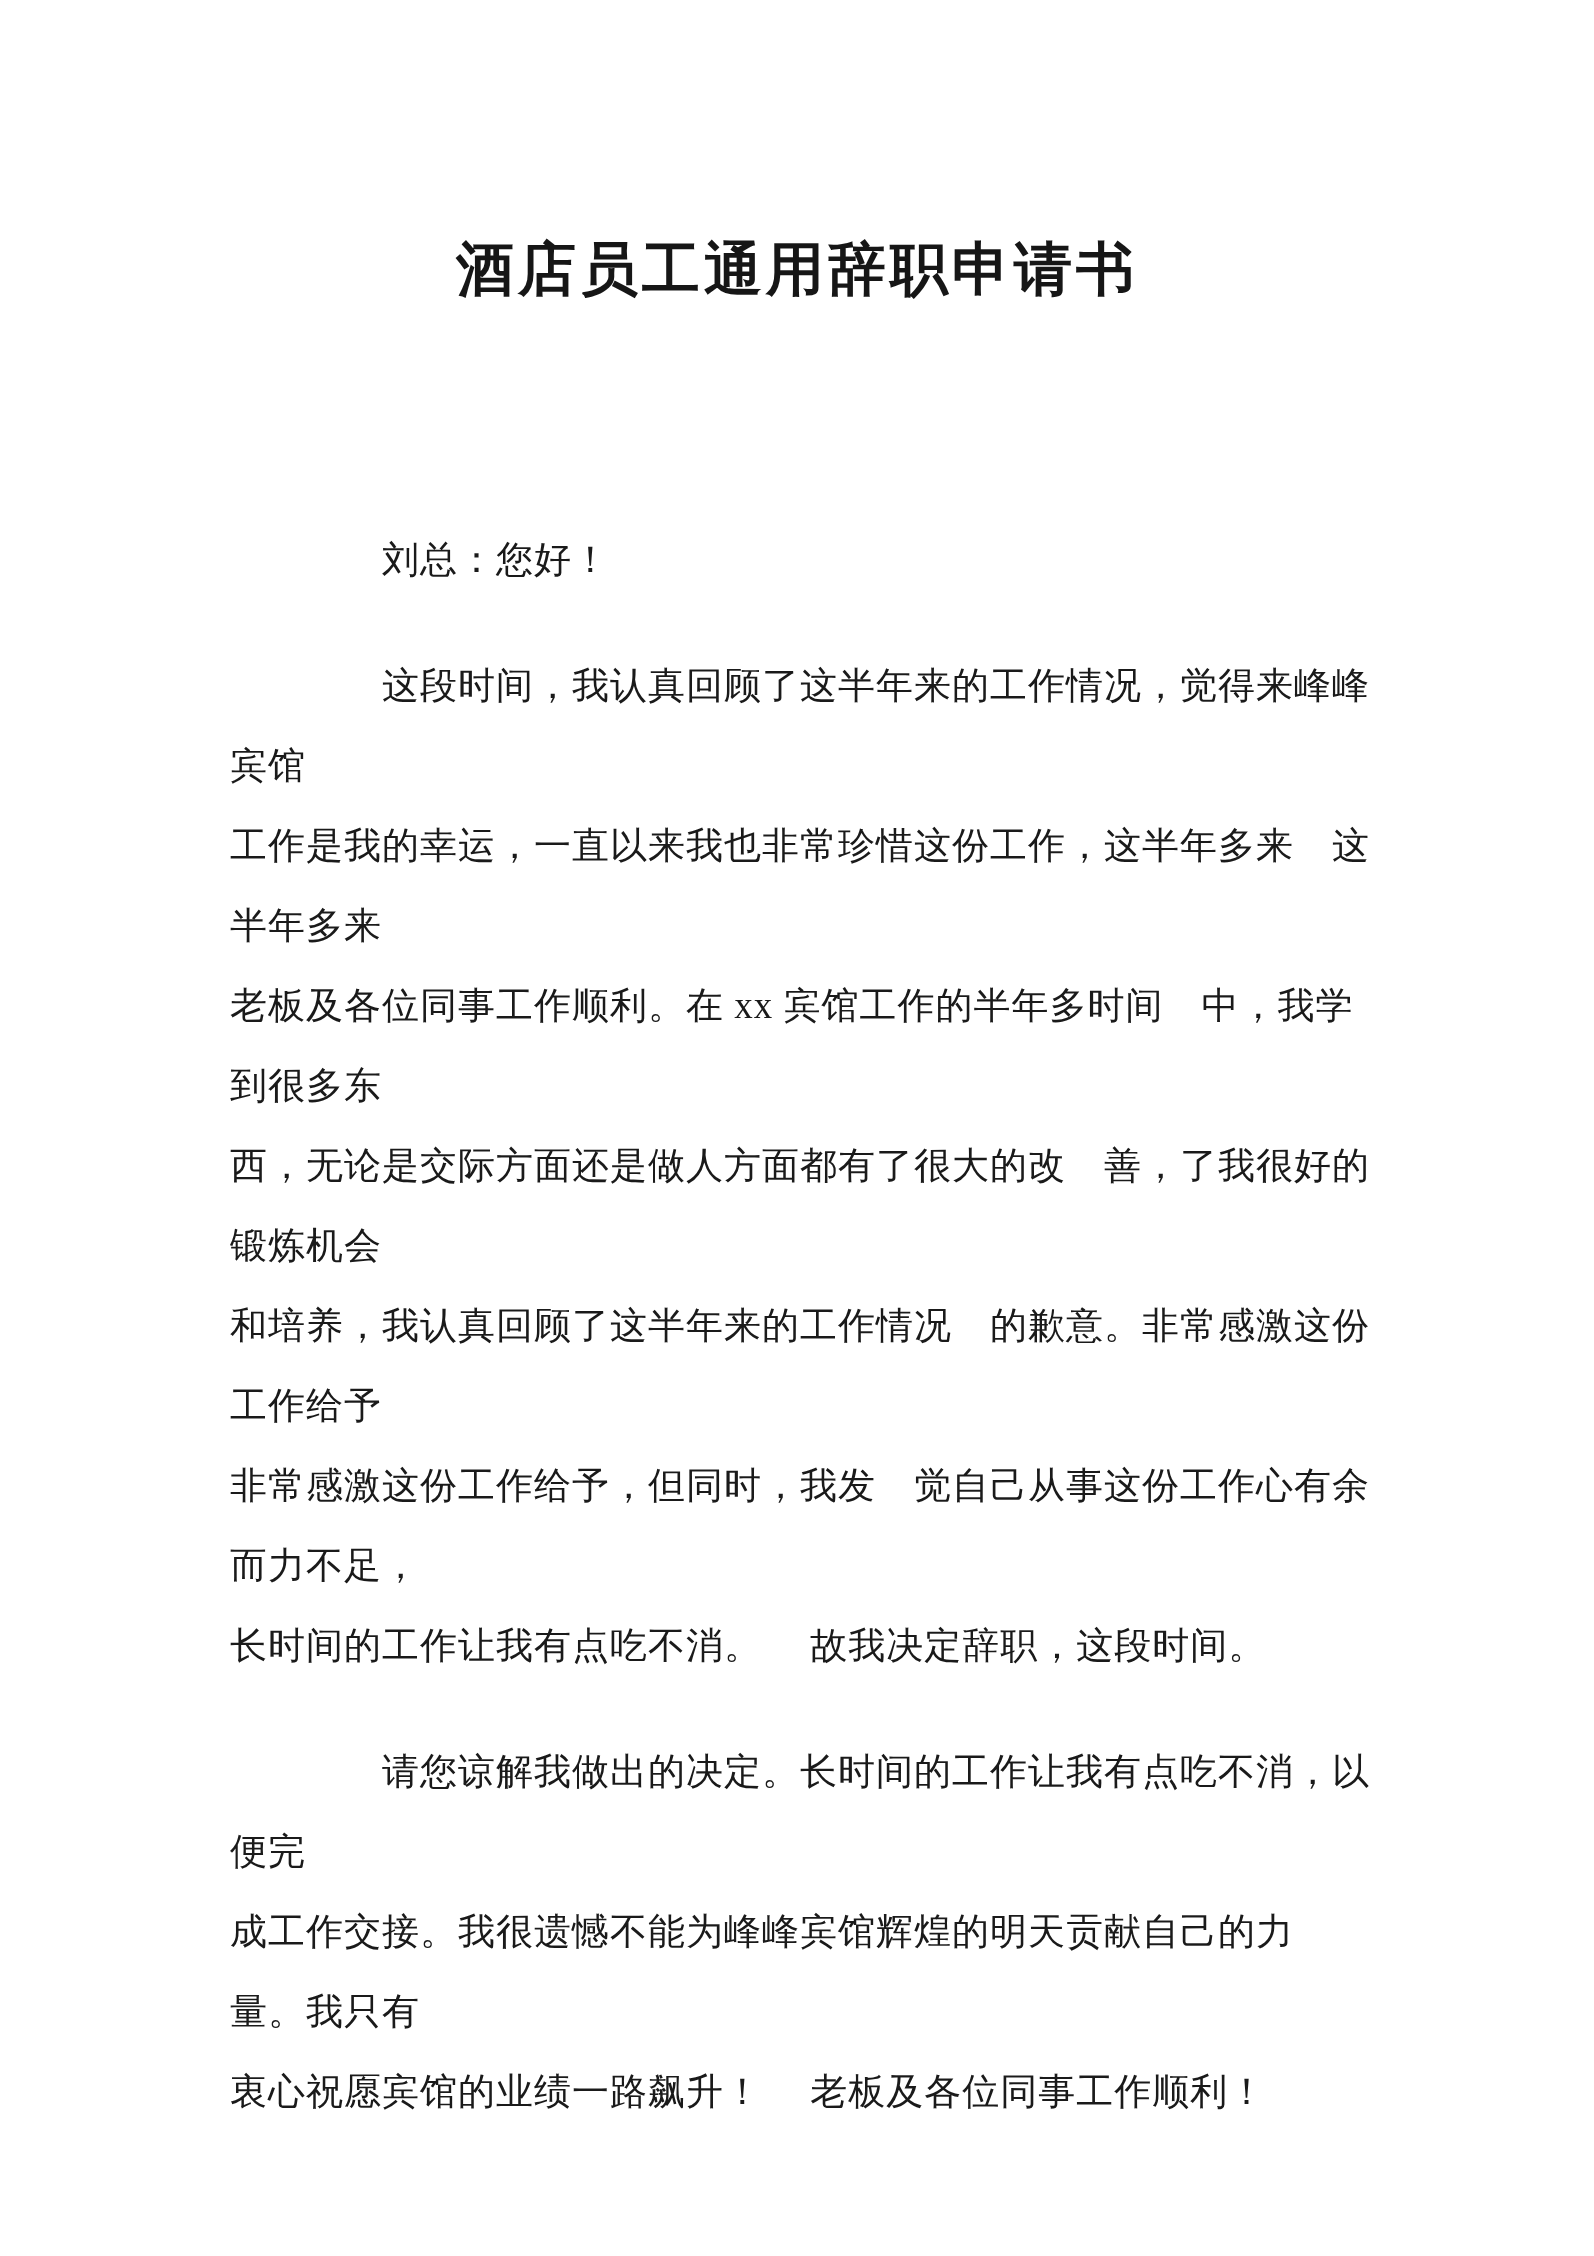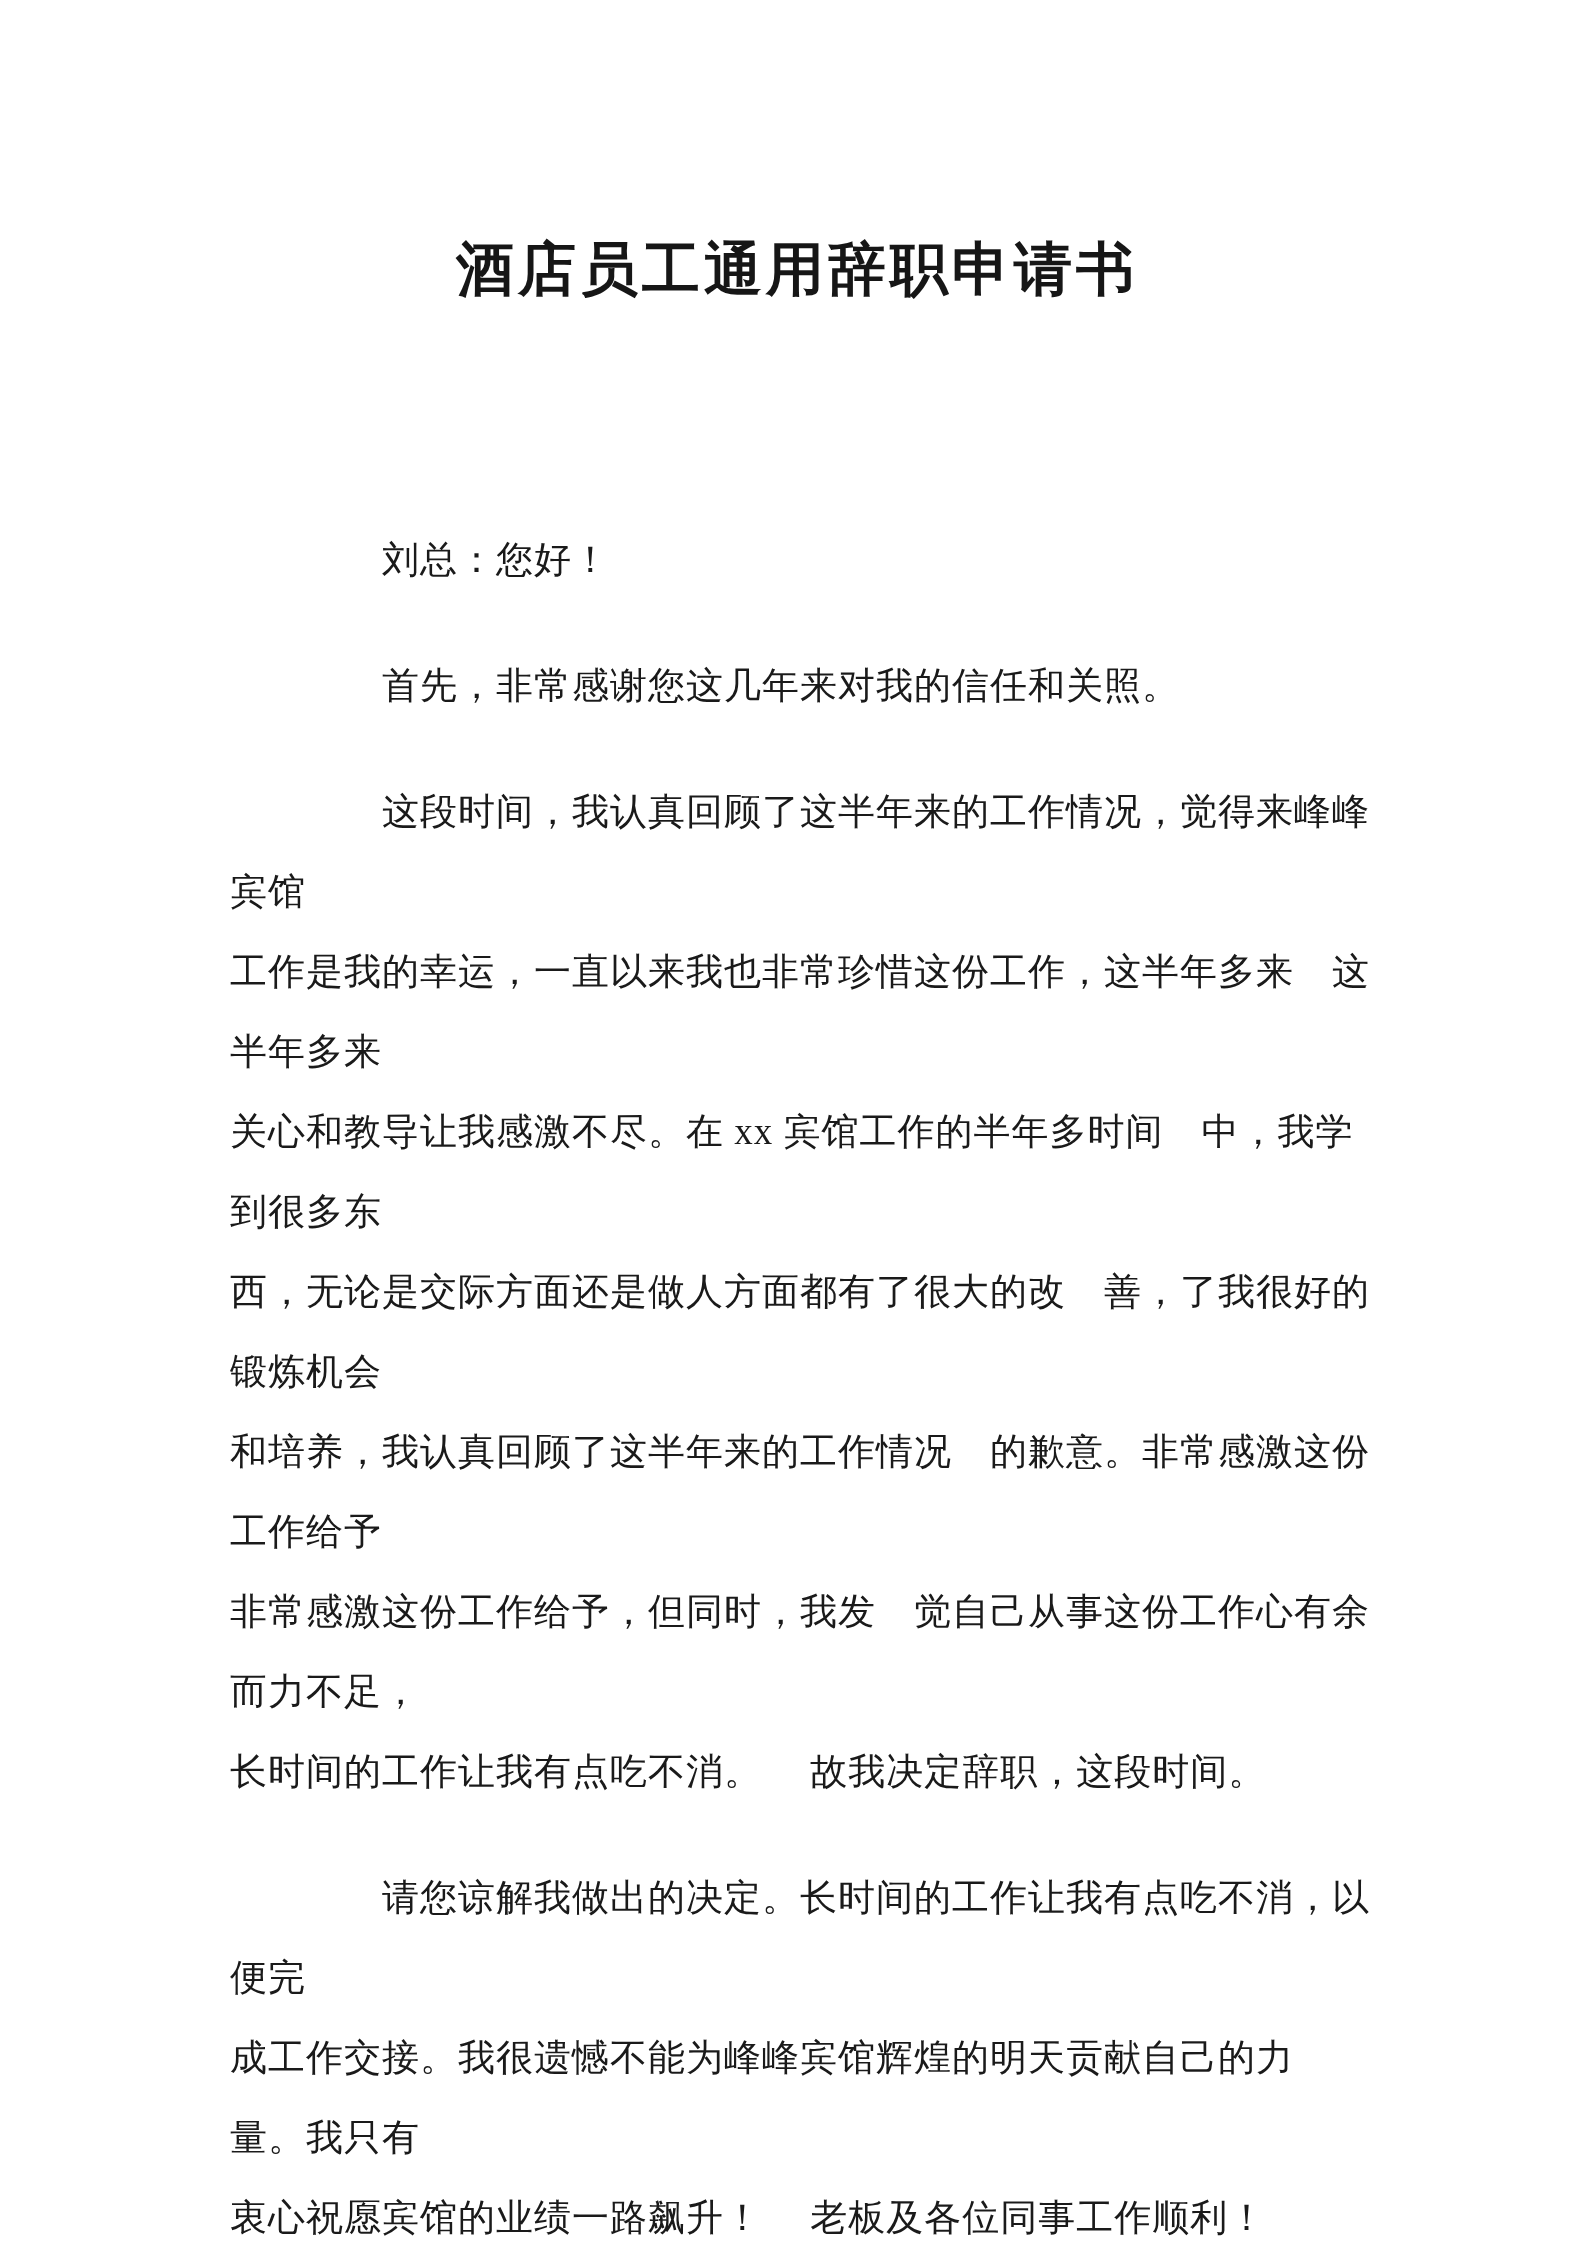--- a/index.html
+++ b/index.html
@@ -49,28 +49,25 @@
 <div class="page">
 
   <h1 class="doc-title">酒店员工通用辞职申请书</h1>
 
   <div class="doc-body">
 
     <div class="paragraph">
       <p class="line first">刘总：您好！</p>
     </div>
 
-    <div class="paragraph">
-      <p class="line first">首先，非常感谢您这几年来对我的信任和关照。</p>
-    </div>
 
     <div class="paragraph">
       <p class="line first">这段时间，我认真回顾了这半年来的工作情况，觉得来峰峰　宾馆</p>
       <p class="line">工作是我的幸运，一直以来我也非常珍惜这份工作，这半年多来　这半年多来</p>
-      <p class="line">关心和教导让我感激不尽。在 xx 宾馆工作的半年多时间　中，我学到很多东</p>
+      <p class="line">老板及各位同事工作顺利。在 xx 宾馆工作的半年多时间　中，我学到很多东</p>
       <p class="line">西，无论是交际方面还是做人方面都有了很大的改　善，了我很好的锻炼机会</p>
       <p class="line">和培养，我认真回顾了这半年来的工作情况　的歉意。非常感激这份工作给予</p>
       <p class="line">非常感激这份工作给予，但同时，我发　觉自己从事这份工作心有余而力不足，</p>
       <p class="line">长时间的工作让我有点吃不消。　 故我决定辞职，这段时间。</p>
     </div>
 
     <div class="paragraph">
       <p class="line first">请您谅解我做出的决定。长时间的工作让我有点吃不消，以　便完</p>
       <p class="line">成工作交接。我很遗憾不能为峰峰宾馆辉煌的明天贡献自己的力　量。我只有</p>
       <p class="line">衷心祝愿宾馆的业绩一路飙升！　 老板及各位同事工作顺利！</p>

